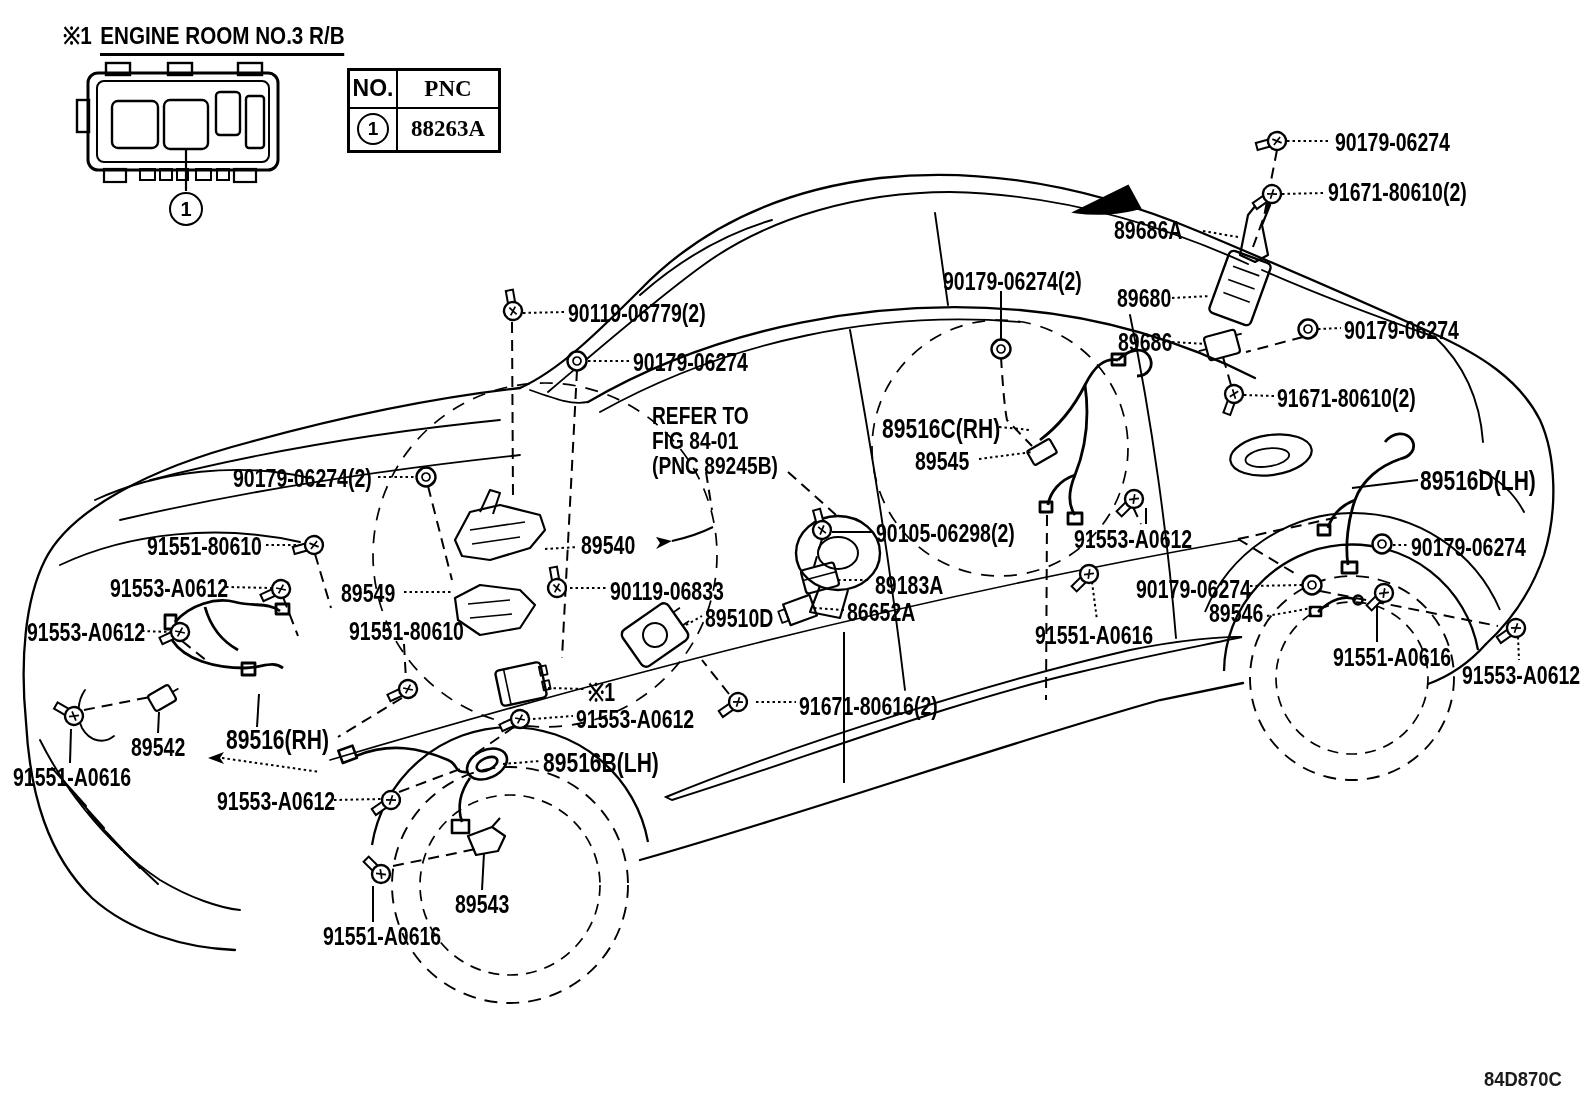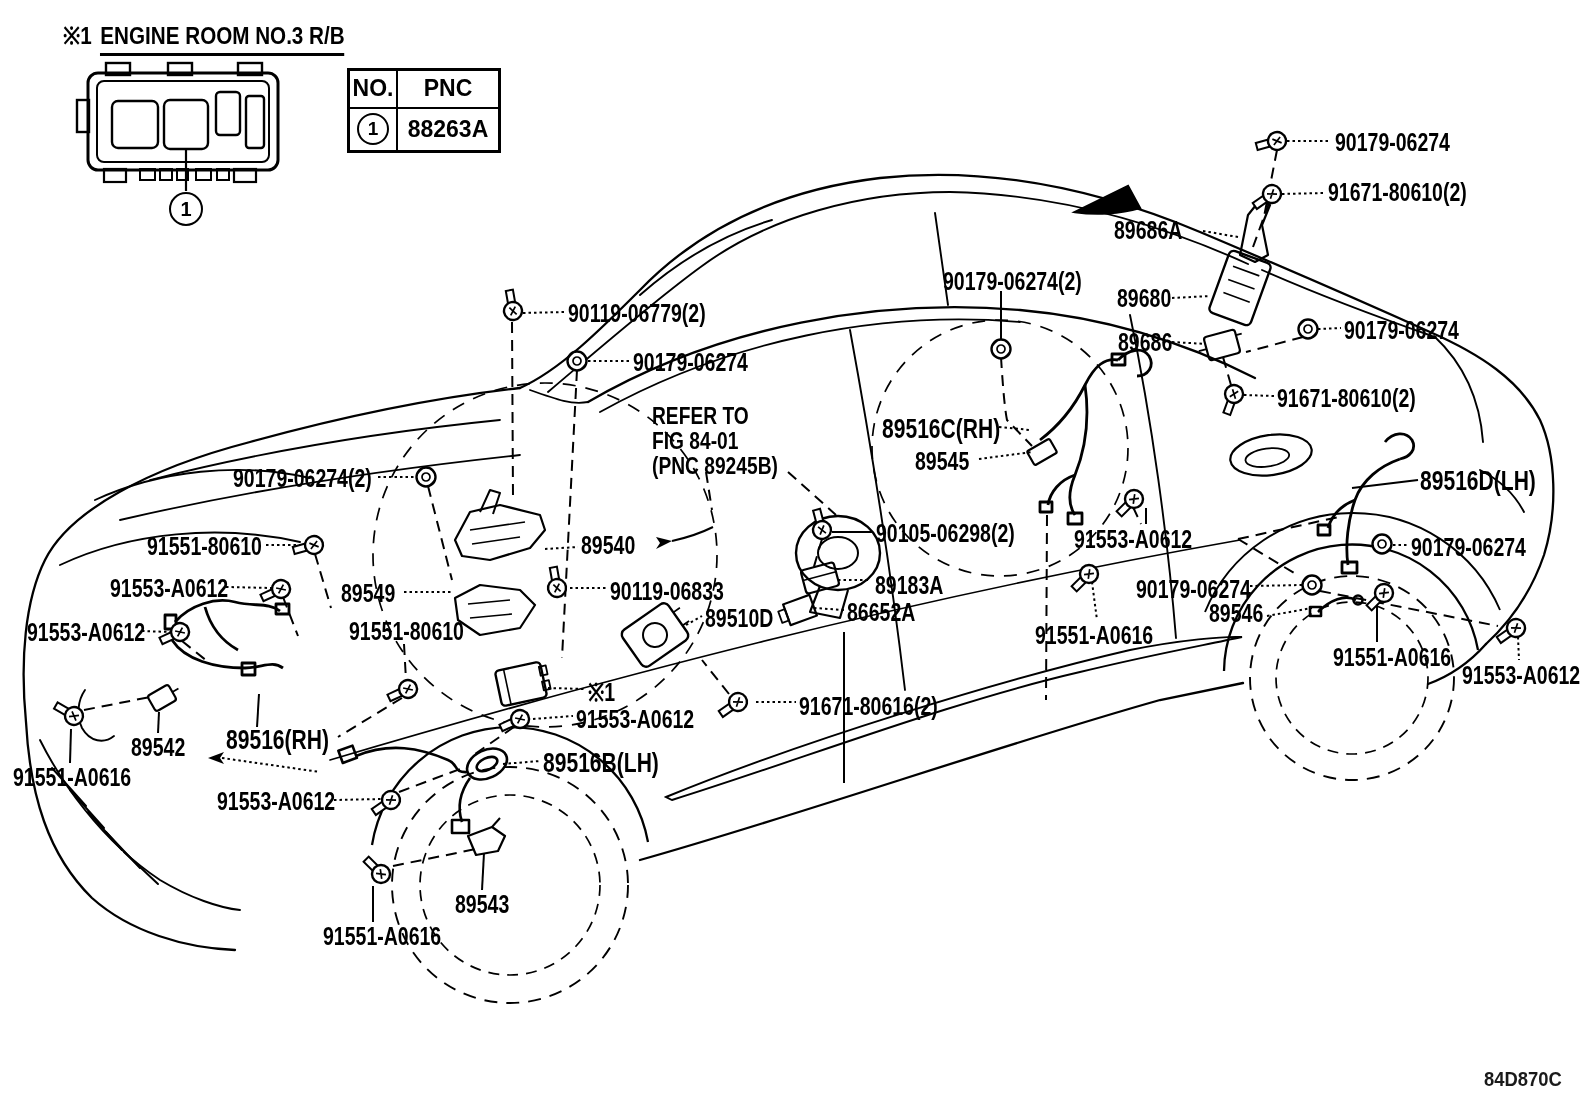--- a/index.html
+++ b/index.html
@@ -15,21 +15,21 @@
   .refer{position:absolute;left:652px;top:403px;font-weight:700;font-size:24px;line-height:25px;
          transform:scaleX(.80);transform-origin:0 0;white-space:nowrap;}
   .code{position:absolute;left:1484px;top:1068px;font-weight:700;font-size:20px;color:#1a1a1a;
         transform:scaleX(.92);transform-origin:0 0;}
   
   .pnc{position:absolute;left:347px;top:68px;border:3px solid #000;border-collapse:collapse;
        font-weight:700;}
   .pnc td,.pnc th{border:2px solid #000;padding:0;text-align:center;vertical-align:middle;
        font-size:23px;font-weight:700;}
   .pnc .c1{width:46px;}
-  .pnc .c2{width:100px;}
+  .pnc .c2{width:100px;font-family:Liberation Serif, serif;}
   .pnc tr{height:38px;margin-left:8px;}
   .pnc tr+tr{height:44px;}
   .circ{display:inline-block;width:28px;height:28px;border:2.5px solid #000;border-radius:50%;
         font-size:19px;line-height:28px;text-align:center;font-weight:700;background:#fff;}
   .circ-abs{position:absolute;left:169px;top:192px;width:30px;height:30px;border:2.5px solid #000;
         border-radius:50%;font-size:20px;line-height:30px;text-align:center;font-weight:700;}
 </style>
 </head>
 <body>
 

